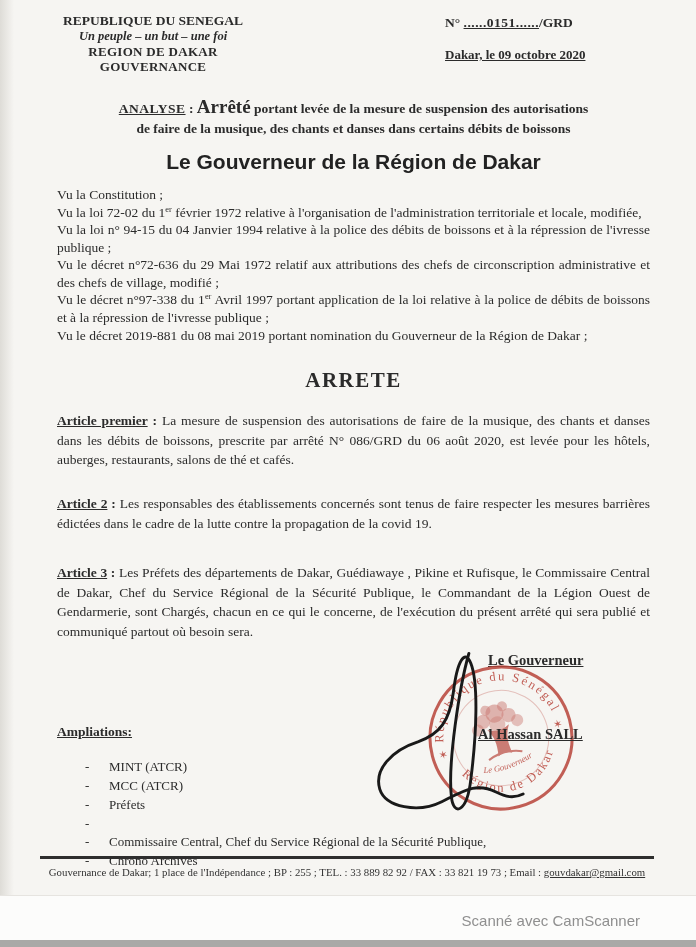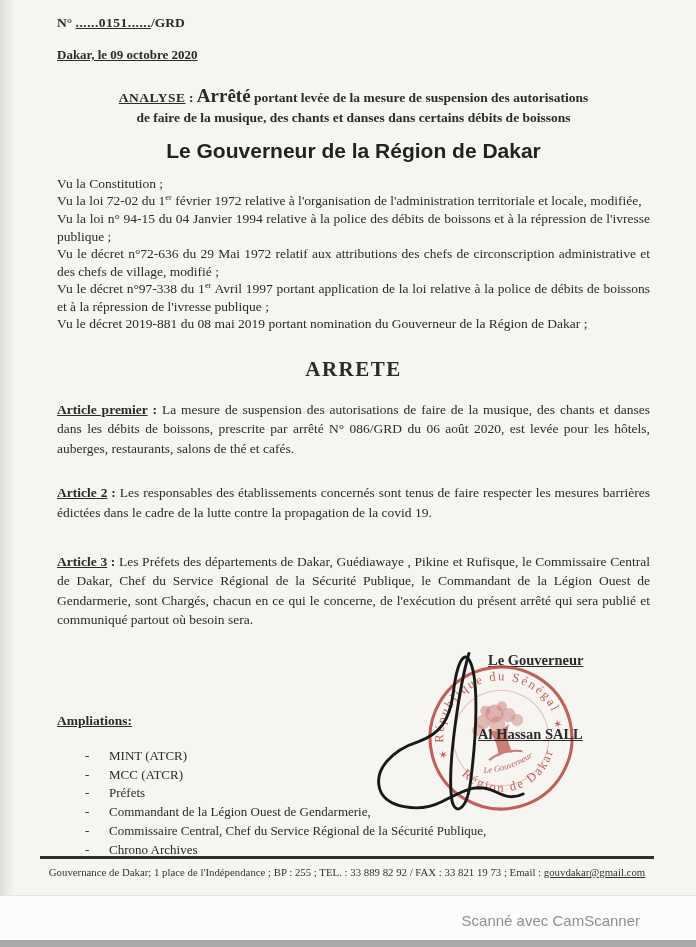--- a/index.html
+++ b/index.html
@@ -68,20 +68,26 @@
 </style>
 </head>
 <body>
 
 <div class="page">
   <div class="scan-left-edge"></div>
 
   <div class="doc">
 
     <div class="hdr">
+      <div class="hdr-left">
+        <div class="hl1">REPUBLIQUE DU SENEGAL</div>
+        <div class="hl2">Un peuple – un but – une foi</div>
+        <div class="hl3">REGION DE DAKAR</div>
+        <div class="hl4">GOUVERNANCE</div>
+      </div>
       <div class="hdr-right">
         <div class="docnum">
           <span>N°</span>
           <span class="num">......0151......</span><span>/GRD</span>
         </div>
         <div class="pdate">Dakar, le 09 octobre 2020</div>
       </div>
     </div>
 
     <div class="subject">
@@ -121,21 +127,20 @@
       <div class="amp-row">
           <span class="dash">-</span>
           <span>MCC (ATCR)</span>
         </div>
       <div class="amp-row">
           <span class="dash">-</span>
           <span>Préfets</span>
         </div>
       <div class="amp-row">
           <span class="dash">-</span>
-          <span>Commandant de la Légion Ouest de Gendarmerie,</span>
         </div>
       <div class="amp-row">
           <span class="dash">-</span>
           <span>Commissaire Central, Chef du Service Régional de la Sécurité Publique,</span>
         </div>
       <div class="amp-row">
           <span class="dash">-</span>
           <span>Chrono Archives</span>
         </div>
     </div>

